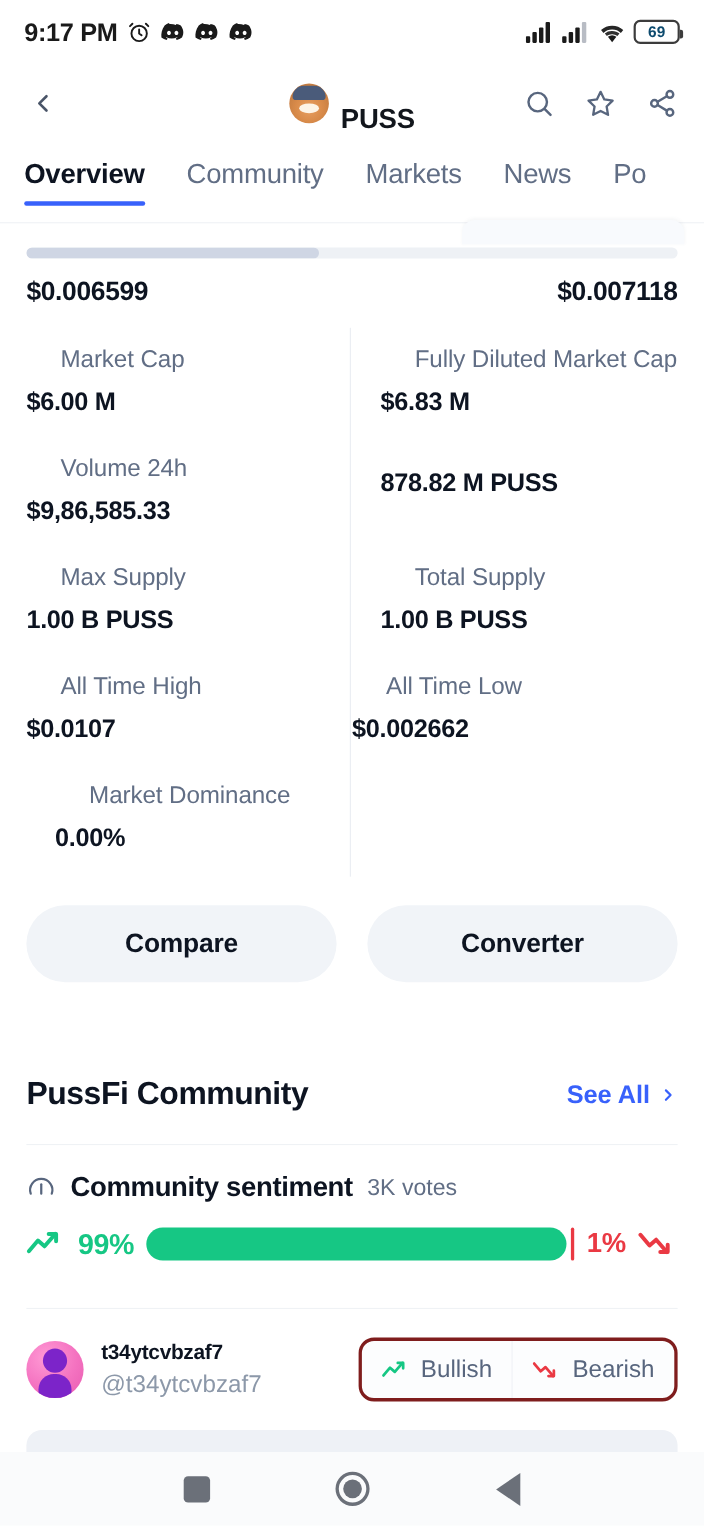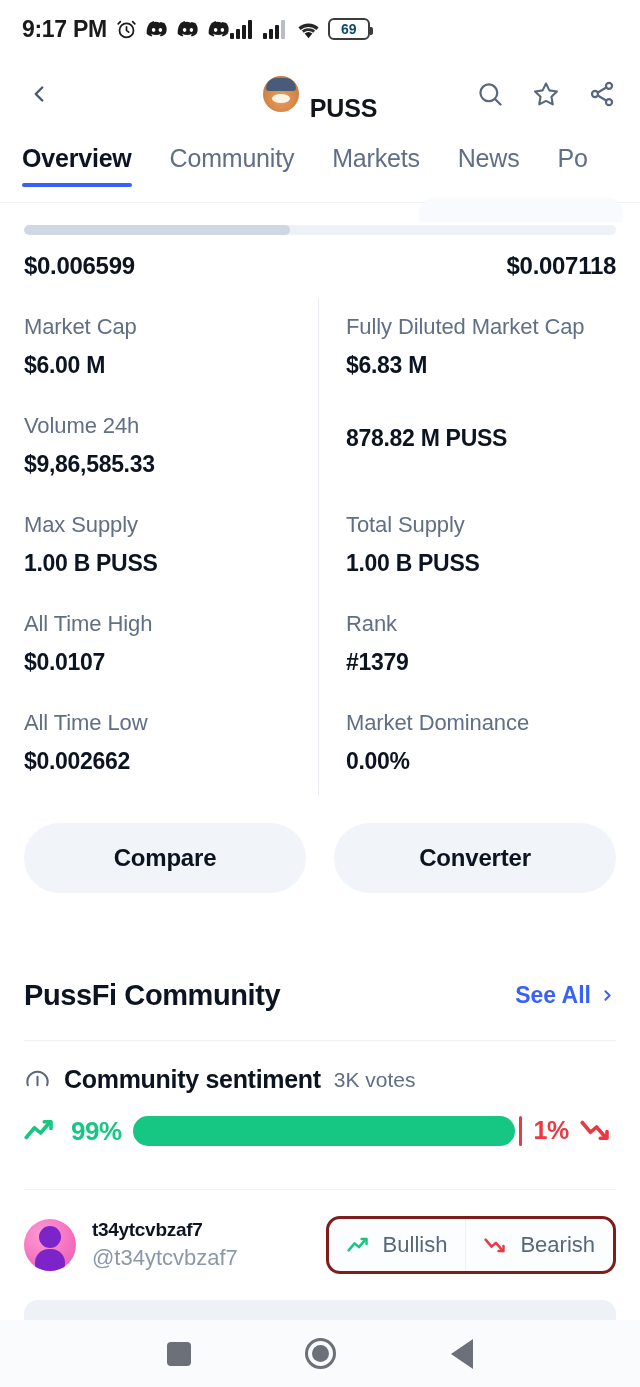--- a/index.html
+++ b/index.html
@@ -8,21 +8,21 @@
     background:#ffffff;
     font-family:"Liberation Sans", sans-serif;
     -webkit-font-smoothing:antialiased;
     overflow:hidden;
   }
   .screen { position:relative; width:640px; height:1387px; background:#fff; }
 
   
   .statusbar {
     height:58px; display:flex; align-items:center;
-    padding:0 22px; 
+    padding:0 22px; justify-content:space-between;
   }
   .sb-left { display:flex; align-items:center; gap:9px; }
   .sb-time { font-size:23px; font-weight:600; color:#1a1a1a; letter-spacing:-0.3px; }
   .sb-right { display:flex; align-items:center; gap:7px; }
   .ic { display:block; }
   .battery {
     display:flex; align-items:center; justify-content:center;
     width:42px; height:22px; border:2px solid #3c3c3c; border-radius:6px;
     font-size:14px; font-weight:600; color:#0c4a6e; position:relative;
   }
@@ -95,21 +95,21 @@
   .stats {
     position:relative; padding:34px 24px 0 24px;
     display:grid; grid-template-columns:1fr 1fr; column-gap:0; row-gap:0;
   }
   .stats::before {
     content:""; position:absolute; left:318px; top:18px; bottom:12px;
     width:1px; background:#e9edf2;
   }
   .stat { padding:0 0 34px 0; }
   .stat.right { padding-left:26px; }
-  .stat-label { font-size:22px; color:#616e85; letter-spacing:-0.1px; }
+  .stat-label { font-size:22px; color:#616e85; letter-spacing:-0.1px;margin-left:31px; }
   .stat-value { font-size:23px; font-weight:700; color:#0d1421; margin-top:12px; letter-spacing:-0.3px; }
 
   
   .actions { display:flex; gap:28px; padding:14px 24px 0 24px; }
   .pill {
     flex:1; height:70px; background:#f1f4f8; border:none; border-radius:36px;
     font-family:inherit; font-size:24px; font-weight:600; color:#0d1421;
     display:flex; align-items:center; justify-content:center; letter-spacing:-0.2px;
   }
 
@@ -307,24 +307,20 @@
       <div class="stat-value">1.00 B PUSS</div>
     </div>
     <div class="stat right">
       <div class="stat-label">Total Supply</div>
       <div class="stat-value">1.00 B PUSS</div>
     </div>
     <div class="stat">
       <div class="stat-label">All Time High</div>
       <div class="stat-value">$0.0107</div>
     </div>
-    <div class="stat right">
-      <div class="stat-label">Rank</div>
-      <div class="stat-value">#1379</div>
-    </div>
     <div class="stat">
       <div class="stat-label">All Time Low</div>
       <div class="stat-value">$0.002662</div>
     </div>
     <div class="stat right">
       <div class="stat-label">Market Dominance</div>
       <div class="stat-value">0.00%</div>
     </div>
   </div>
 

